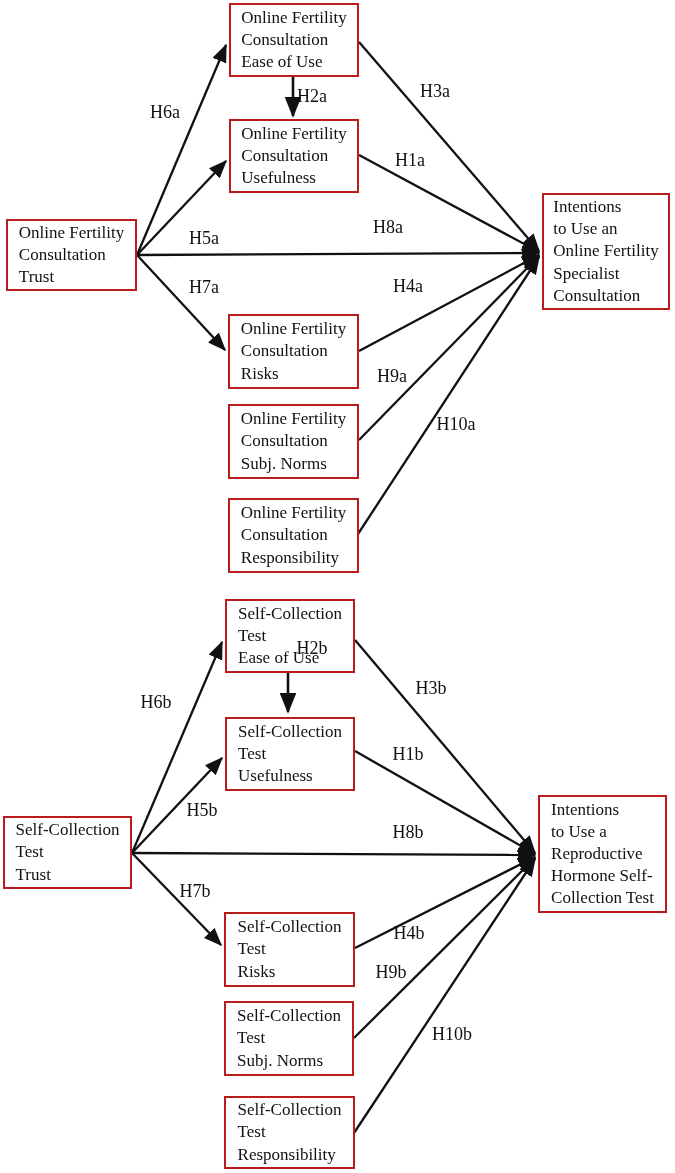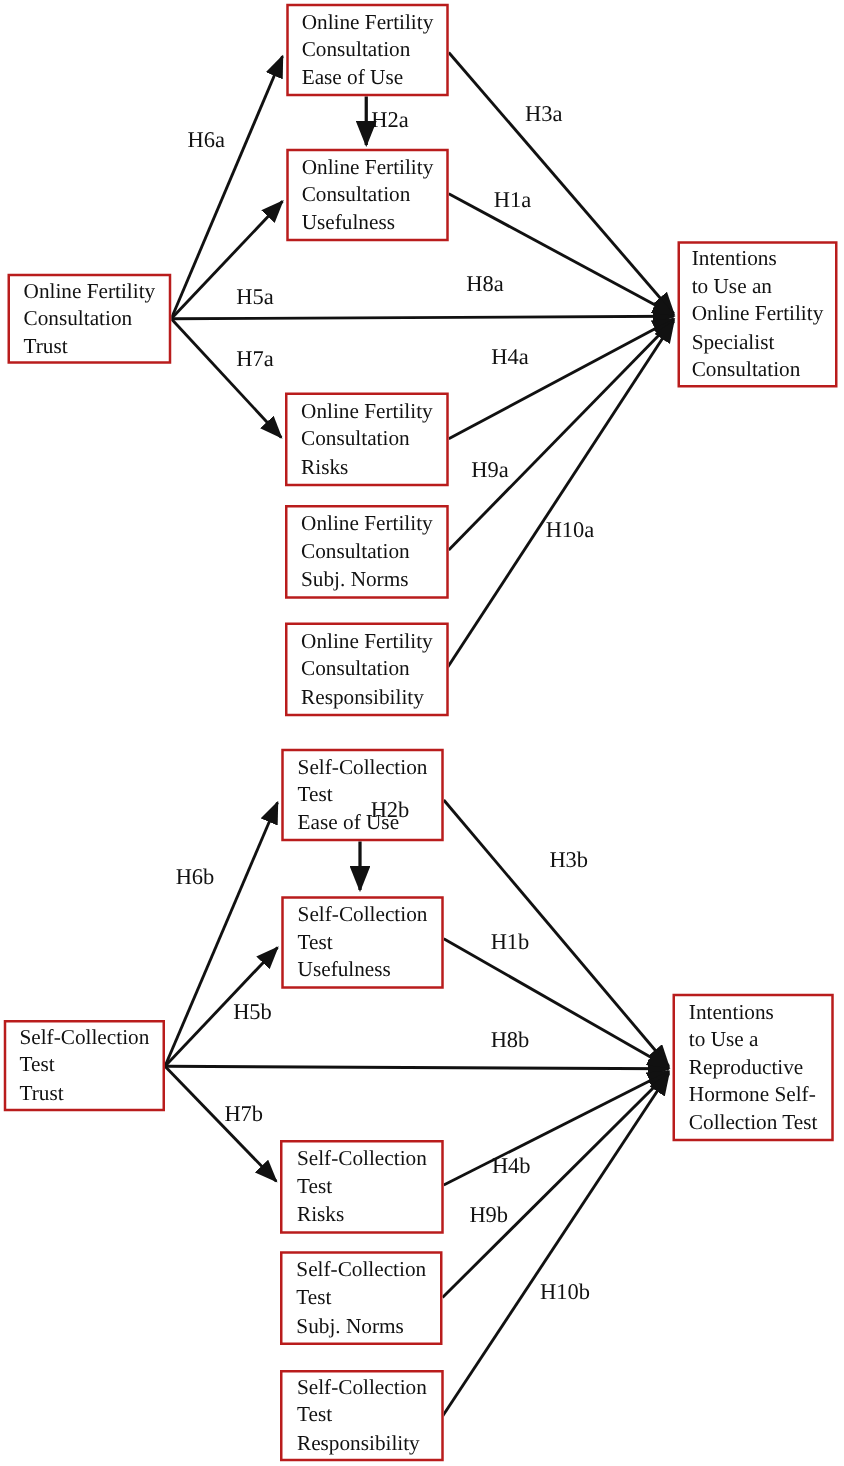--- a/index.html
+++ b/index.html
@@ -146,21 +146,21 @@
 Test
 Responsibility</div>
   <div class="node b-intentions">Intentions
 to Use a
 Reproductive
 Hormone Self-
 Collection Test</div>
 
   <span class="hlabel" style="left:156px; top:702px;">H6b</span>
   <span class="hlabel" style="left:312px; top:648px;">H2b</span>
-  <span class="hlabel" style="left:431px; top:688px;margin-left:24px;">H3b</span>
+  <span class="hlabel" style="left:431px; top:688px;">H3b</span>
   <span class="hlabel" style="left:408px; top:754px;">H1b</span>
   <span class="hlabel" style="left:202px; top:810px;text-align:center;">H5b</span>
   <span class="hlabel" style="left:408px; top:832px;font-family:Liberation Serif, serif;">H8b</span>
   <span class="hlabel" style="left:195px; top:891px;">H7b</span>
   <span class="hlabel" style="left:409px; top:893px;margin-top:40px;">H4b</span>
   <span class="hlabel" style="left:391px; top:972px;">H9b</span>
   <span class="hlabel" style="left:452px; top:1034px;text-align:center;">H10b</span>
 
 </div>
 

